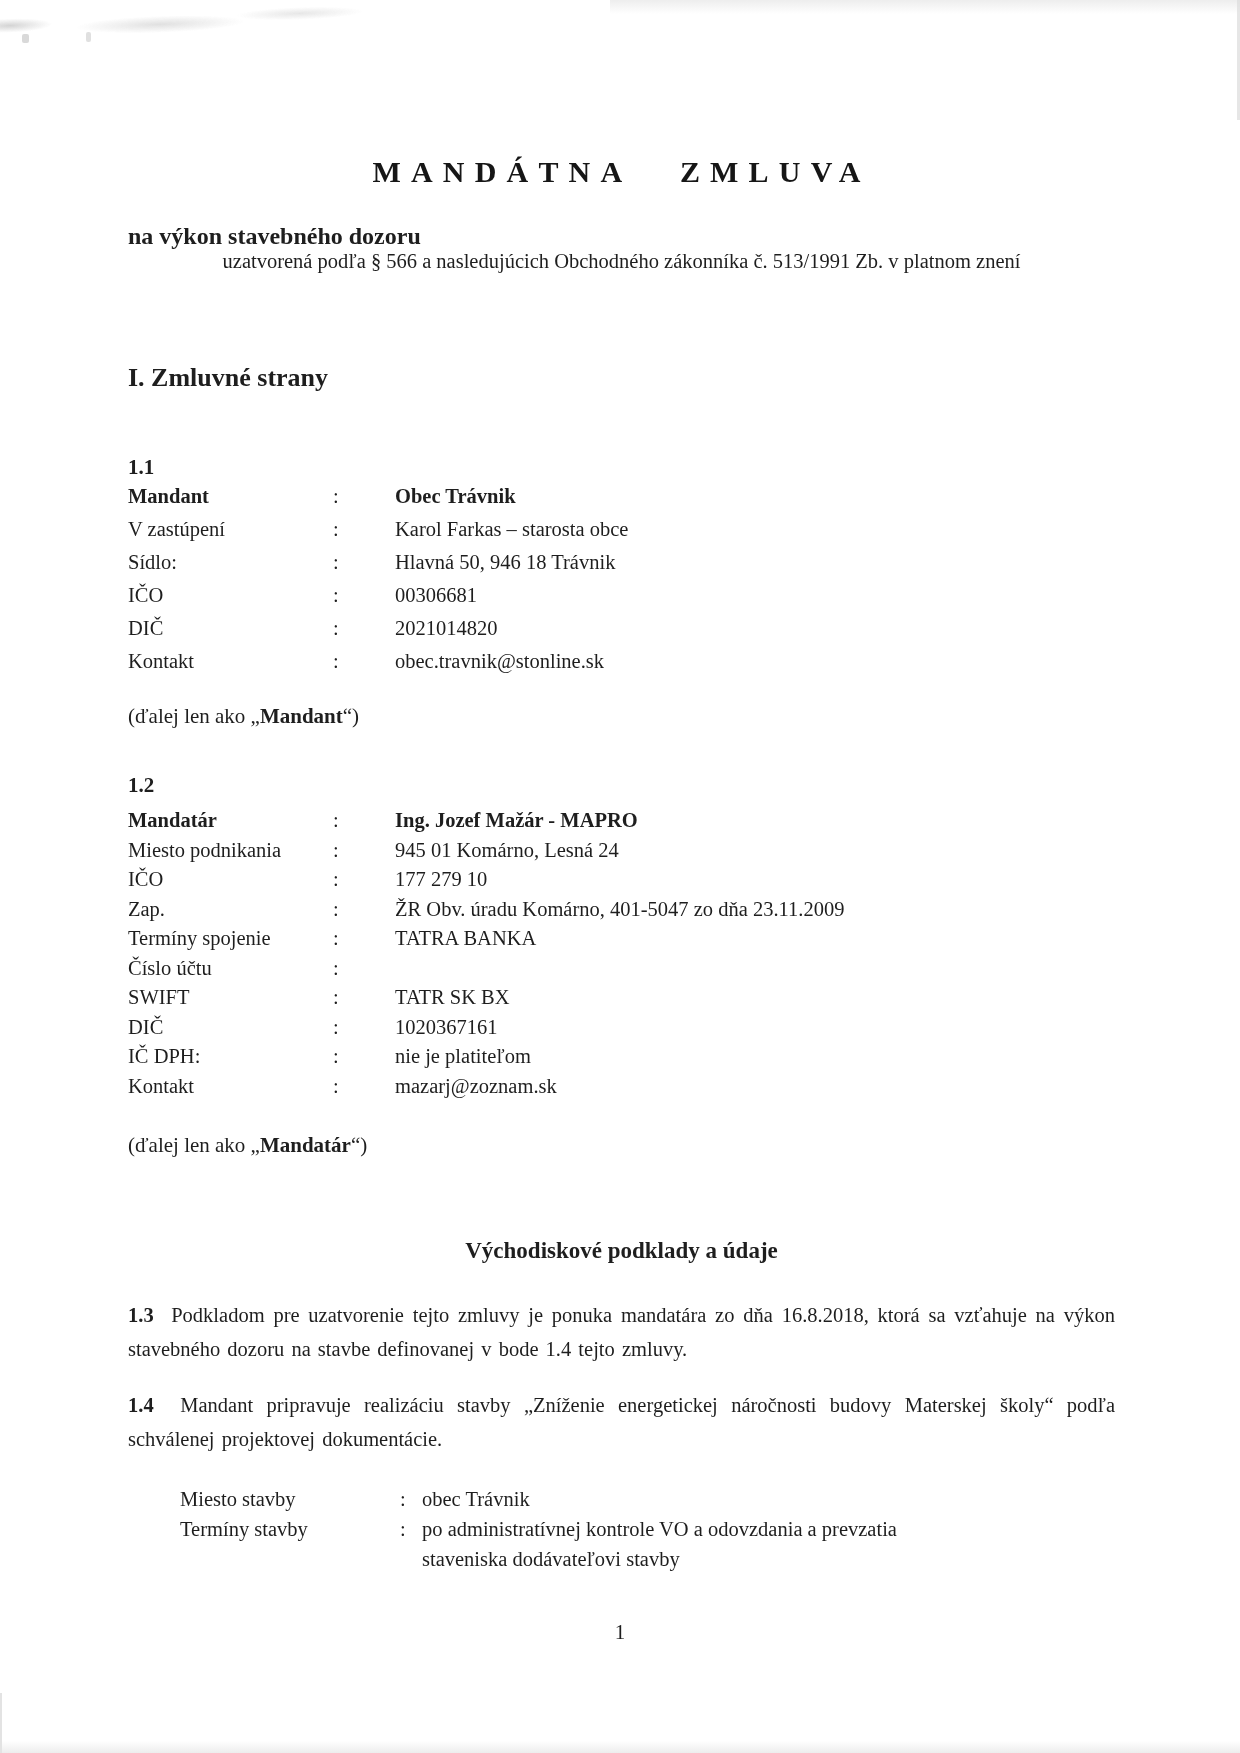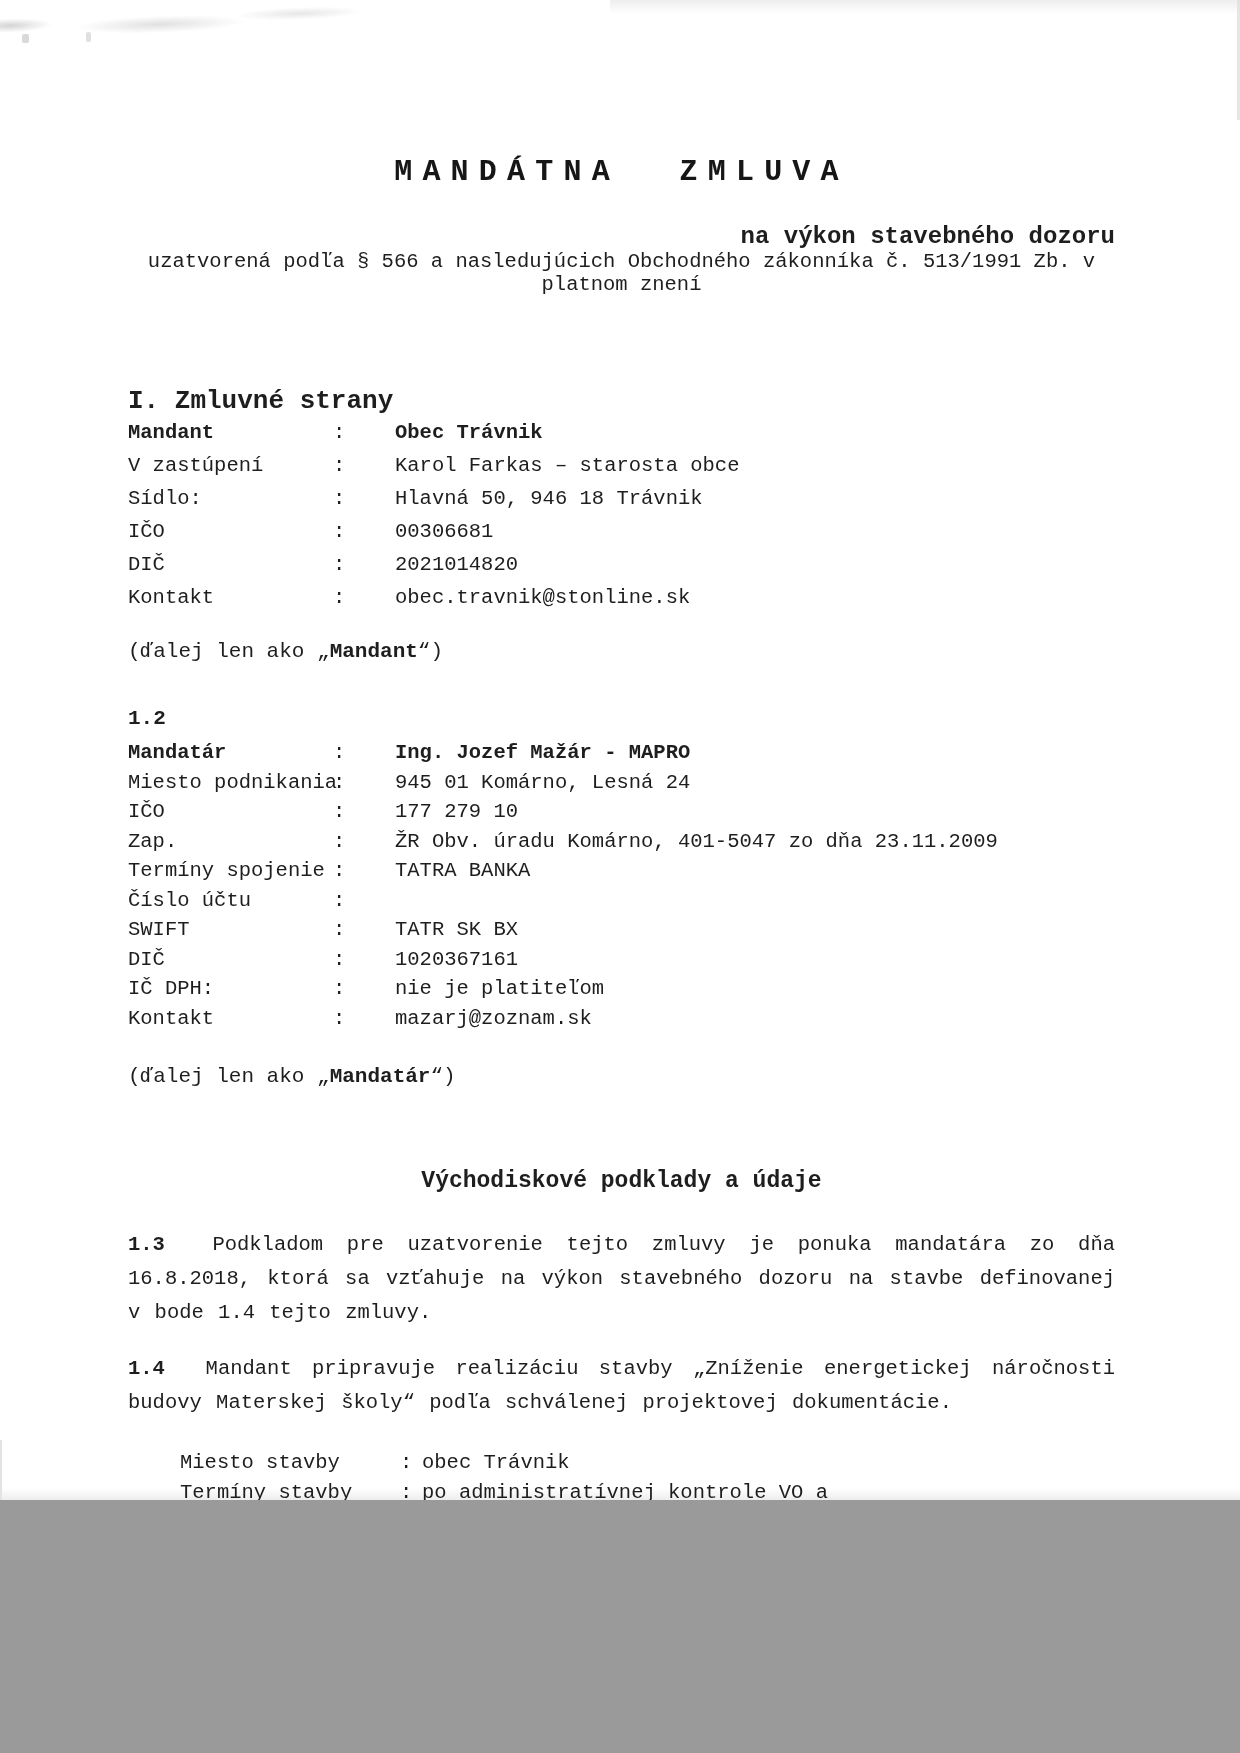--- a/index.html
+++ b/index.html
@@ -5,44 +5,43 @@
 <style>
   html, body {
     margin: 0;
     padding: 0;
     background: #9a9a9a;
     font-family: "Liberation Serif", "DejaVu Serif", serif;
   }
   .page {
     position: relative;
     width: 1240px;
-    height: 1500px;
+    height: 1753px;
     margin: 0 auto;
     background: #ffffff;
     color: #1e1e1e;
     overflow: hidden;
-    font-family: Liberation Mono, monospace;
   }
   .content {
     position: relative;
     padding: 0 125px 0 128px;
   }
   
   .doc-title {
     margin-top: 155px;
     text-align: center;
     font-size: 30px;
     font-weight: bold;
     letter-spacing: 0.34em;
     word-spacing: 1.05em;
     color: #161616;
   }
   .doc-subtitle {
     margin-top: 34px;
-    text-align: right;
+    text-align: left;
     font-size: 24px;
     font-weight: bold;
   }
   .preamble {
     text-align: center;
     font-size: 20.5px;
   }
   .section-heading {
     margin-top: 90px;
     text-align: left;
@@ -153,20 +152,21 @@
   <div class="artifact edge-left-bottom"></div>
 
   <div class="content">
 
     <div class="doc-title">MANDÁTNA ZMLUVA</div>
     <div class="doc-subtitle">na výkon stavebného dozoru</div>
     <div class="preamble">uzatvorená podľa § 566 a nasledujúcich Obchodného zákonníka č. 513/1991 Zb. v platnom znení</div>
 
     <div class="section-heading">I. Zmluvné strany</div>
 
+    <div class="clause-number n11">1.1</div>
     <div class="kv-block b1">
       <div class="kv-row strong">
         <span class="kv-label">Mandant</span>
         <span class="kv-colon">:</span>
         <span class="kv-value">Obec Trávnik</span>
       </div>
       <div class="kv-row">
         <span class="kv-label">V zastúpení</span>
         <span class="kv-colon">:</span>
         <span class="kv-value">Karol Farkas – starosta obce</span>

